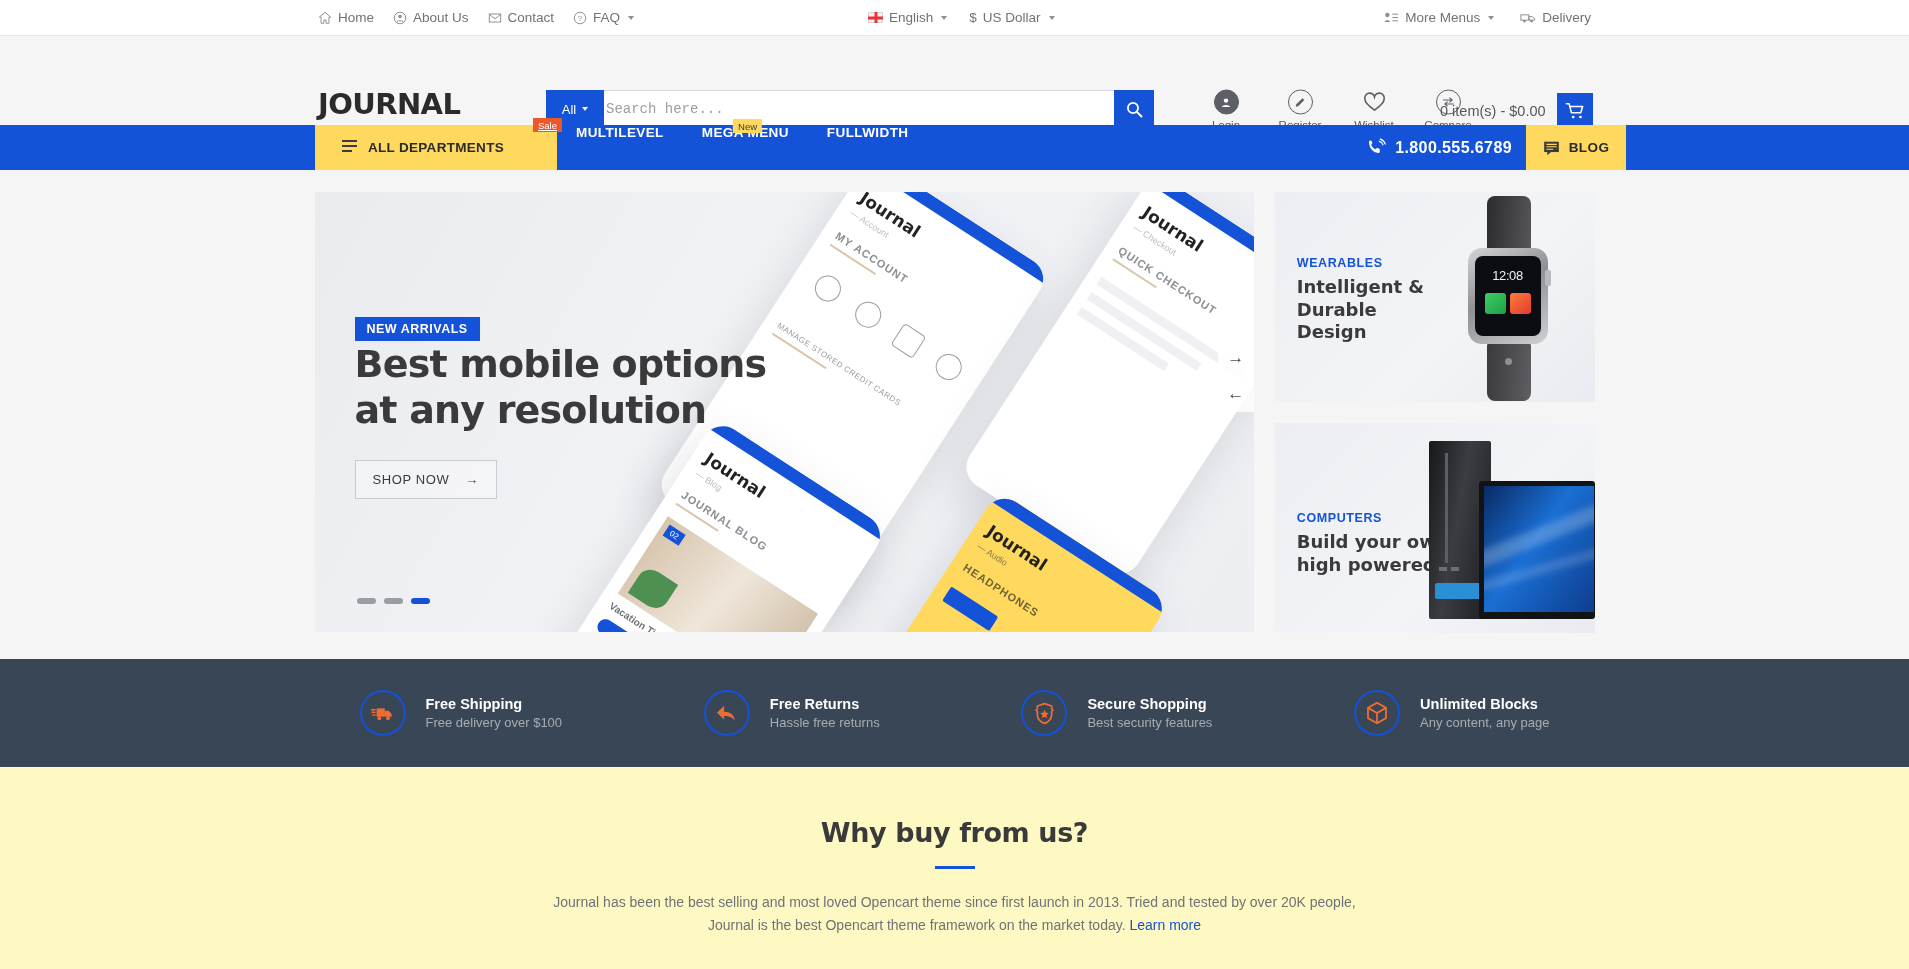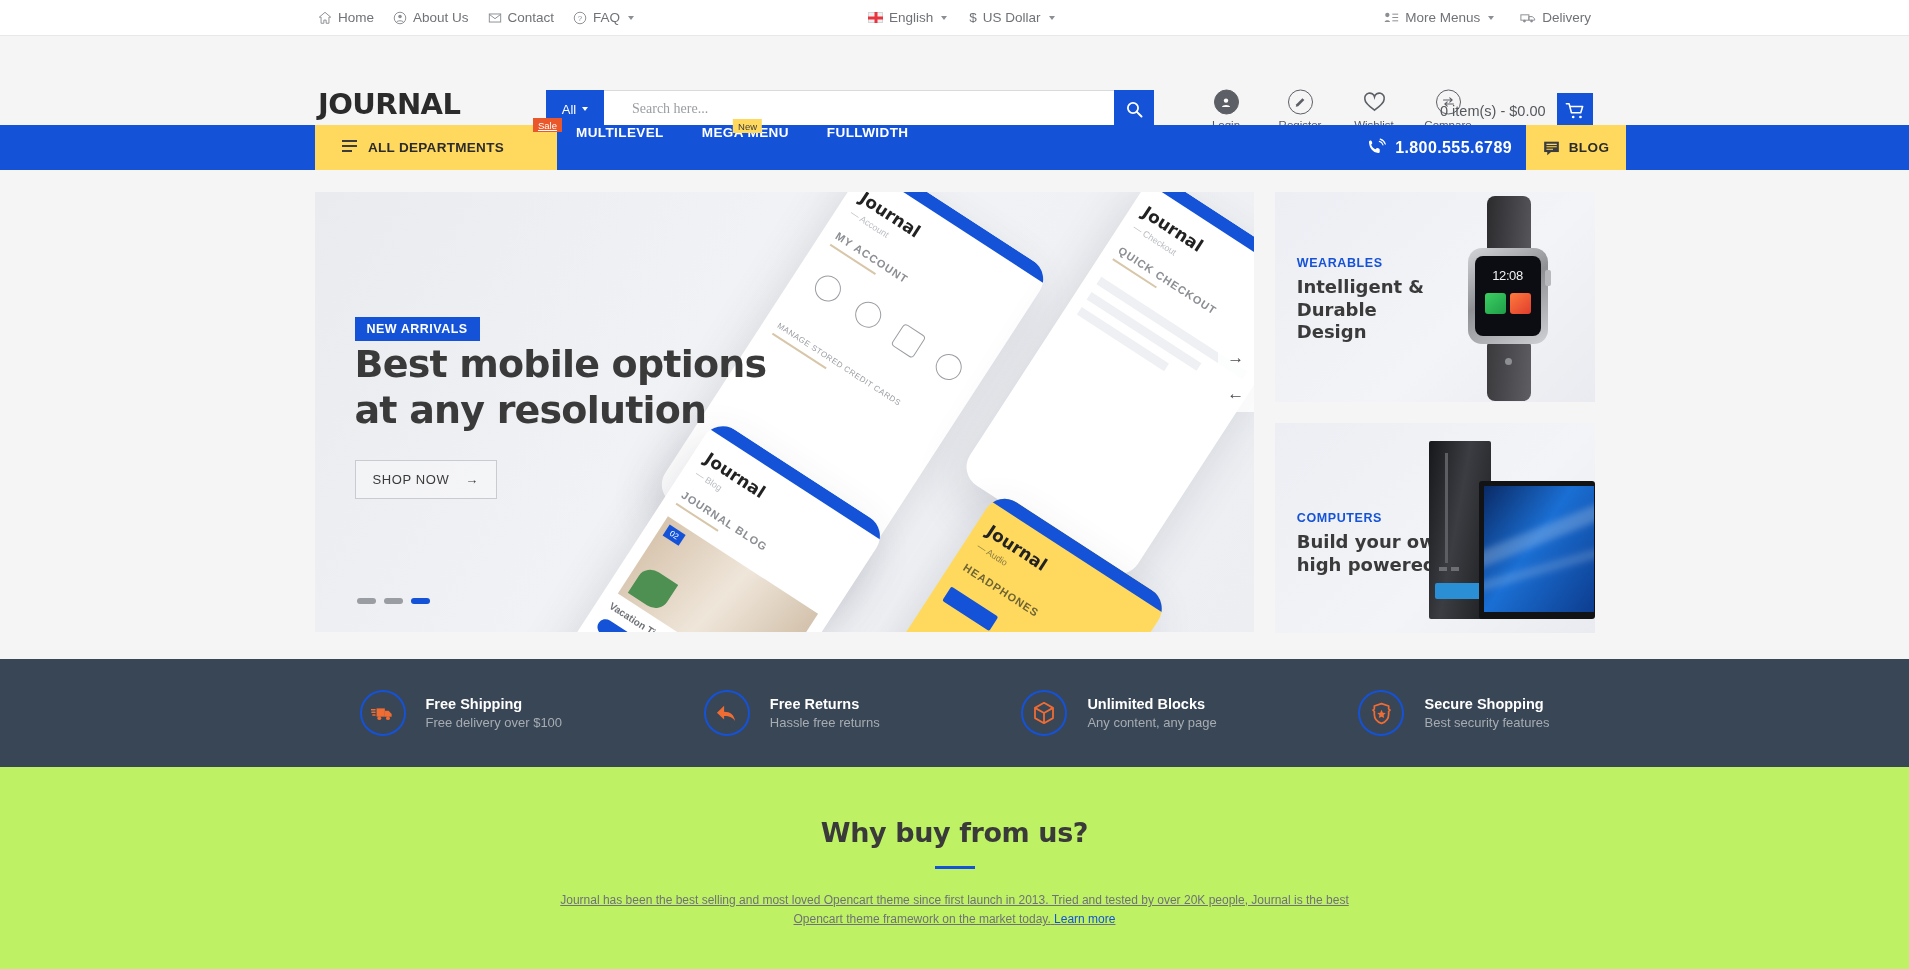--- a/index.html
+++ b/index.html
@@ -1,21 +1,21 @@
 <!DOCTYPE html>
 <html><head>
 <meta charset="utf-8">
 <style>
   * { box-sizing: border-box; margin: 0; padding: 0; }
   html, body {
     width: 1909px; height: 969px;
     font-family: "Liberation Sans", sans-serif;
     background: #ffffff; overflow: hidden;
   }
-  .page { width: 1909px; height: 969px; position: relative; background:#bef264; }
+  .page { width: 1909px; height: 969px; position: relative; background:#fef9c3; }
 
   
   .topbar {
     height: 36px; background:#fff; border-bottom:1px solid #e8e8ea;
     display:flex; align-items:center; position:relative;
     font-size: 13.5px; color:#6f7277;
   }
   .tb-left { position:absolute; left:318px; display:flex; align-items:center; gap:19px; }
   .tb-center { position:absolute; left:868px; display:flex; align-items:center; gap:22px; }
   .tb-right { position:absolute; right:318px; display:flex; align-items:center; gap:26px; }
@@ -31,22 +31,22 @@
   .logo { position:absolute; left:318px; top:68px; font-size:29px; font-weight:bold;
           letter-spacing:-0.6px; color:#2b2b2b; font-family:"DejaVu Sans", sans-serif;
           transform:translateY(-50%); cursor:pointer; }
 
   .searchwrap { position:absolute; left:546px; top:73px; transform:translateY(-50%);
                 display:flex; height:38px; width:608px; }
   .search-cat { width:58px; background:#1452d8; color:#fff; font-size:13px; display:flex;
                 align-items:center; justify-content:center; gap:4px; cursor:pointer; }
   .search-cat .caret { border-top-color:#fff; }
   .search-input { flex:1; border:1px solid #d9dadd; border-left:none; border-right:none;
-                  background:#fff; padding-left:28px; font-size:14px; color:#5a5d62;
-                  font-family:Liberation Serif, serif; outline:none; }
+                  background:#fff; padding-left:2px; font-size:14px; color:#5a5d62;
+                  font-family:Liberation Mono, monospace; outline:none; }
   .search-input::placeholder { color:#9a9da2; }
   .search-btn { width:40px; background:#1452d8; border:none; display:flex; align-items:center;
                 justify-content:center; cursor:pointer; }
 
   .hdr-icons { position:absolute; left:1200px; top:74px; transform:translateY(-50%);
                display:flex; align-items:flex-start; gap:22px; }
   .hi { display:flex; flex-direction:column; align-items:center; gap:4px; cursor:pointer; width:52px; }
   .hi .lbl { font-size:11.5px; color:#54575c; }
   .circ { width:25px; height:25px; border-radius:50%; border:1.6px solid #5c5f65; display:flex;
           align-items:center; justify-content:center; }
@@ -124,21 +124,21 @@
   .feat-ic { width:46px; height:46px; border-radius:50%; border:2px solid #1452d8;
              display:flex; align-items:center; justify-content:center; }
   .feat-t { color:#fff; font-size:14.5px; font-weight:bold; }
   .feat-s { color:#a7acb3; font-size:13px; margin-top:3px; }
 
   
   .why { padding-top:50px; text-align:center; }
   .why h2 { font-size:27px; color:#3a3a3a; font-weight:bold; letter-spacing:-0.4px;
             font-family:"DejaVu Sans", sans-serif; }
   .rule { width:40px; height:3px; background:#1452d8; margin:18px auto 22px; }
-  .why p { font-size:12px; color:#6f7277; line-height:1.62; max-width:830px; margin:0 auto;text-decoration:underline; }
+  .why p { font-size:14px; color:#6f7277; line-height:1.62; max-width:830px; margin:0 auto; }
   .why a { color:#1452d8; text-decoration:none; cursor:pointer; }
 </style>
 </head>
 <body>
 
 <div class="page">
 
   <div class="topbar">
     <div class="tb-left">
       <span class="tb-item">
@@ -479,41 +479,41 @@
             </svg>
         </div>
         <div>
           <div class="feat-t">Free Returns</div>
           <div class="feat-s">Hassle free returns</div>
         </div>
       </div>
 
       <div class="feat">
         <div class="feat-ic">
+          <svg width="21" height="23" viewBox="0 0 22 24">
+              <path d="M11 1.6 3.5 4.2v3l-1.4 1.2 1.4 1.3v3.2c0 5.2 3.6 8.3 7.5 9.5 3.9-1.2 7.5-4.3 7.5-9.5V9.7L19.9 8.4 18.5 7.2v-3z" fill="none" stroke="#ef6c33" stroke-width="1.8" stroke-linejoin="round"></path>
+              <path d="M11 8.2l1.4 2.9 3.1.4-2.3 2.2.6 3.1L11 15.3l-2.8 1.5.6-3.1-2.3-2.2 3.1-.4z" fill="#ef6c33"></path>
+            </svg>
+        </div>
+        <div>
+          <div class="feat-t">Secure Shopping</div>
+          <div class="feat-s">Best security features</div>
+        </div>
+      </div>
+
+      <div class="feat">
+        <div class="feat-ic">
           <svg width="22" height="24" viewBox="0 0 22 24">
               <path d="M11 1.8 20 6.9v10.2L11 22.2 2 17.1V6.9z" fill="none" stroke="#ef6c33" stroke-width="1.8" stroke-linejoin="round"></path>
               <path d="M2 6.9 11 12l9-5.1M11 12v10.2" fill="none" stroke="#ef6c33" stroke-width="1.8" stroke-linejoin="round"></path>
             </svg>
         </div>
         <div>
           <div class="feat-t">Unlimited Blocks</div>
           <div class="feat-s">Any content, any page</div>
-        </div>
-      </div>
-
-      <div class="feat">
-        <div class="feat-ic">
-          <svg width="21" height="23" viewBox="0 0 22 24">
-              <path d="M11 1.6 3.5 4.2v3l-1.4 1.2 1.4 1.3v3.2c0 5.2 3.6 8.3 7.5 9.5 3.9-1.2 7.5-4.3 7.5-9.5V9.7L19.9 8.4 18.5 7.2v-3z" fill="none" stroke="#ef6c33" stroke-width="1.8" stroke-linejoin="round"></path>
-              <path d="M11 8.2l1.4 2.9 3.1.4-2.3 2.2.6 3.1L11 15.3l-2.8 1.5.6-3.1-2.3-2.2 3.1-.4z" fill="#ef6c33"></path>
-            </svg>
-        </div>
-        <div>
-          <div class="feat-t">Secure Shopping</div>
-          <div class="feat-s">Best security features</div>
         </div>
       </div>
     </div>
   </div>
 
   <div class="why">
     <h2>Why buy from us?</h2>
     <div class="rule"></div>
     <p>
       <span>Journal has been the best selling and most loved Opencart theme since first launch in 2013. Tried and tested by over 20K people, Journal is the best Opencart theme framework on the market today.</span>

